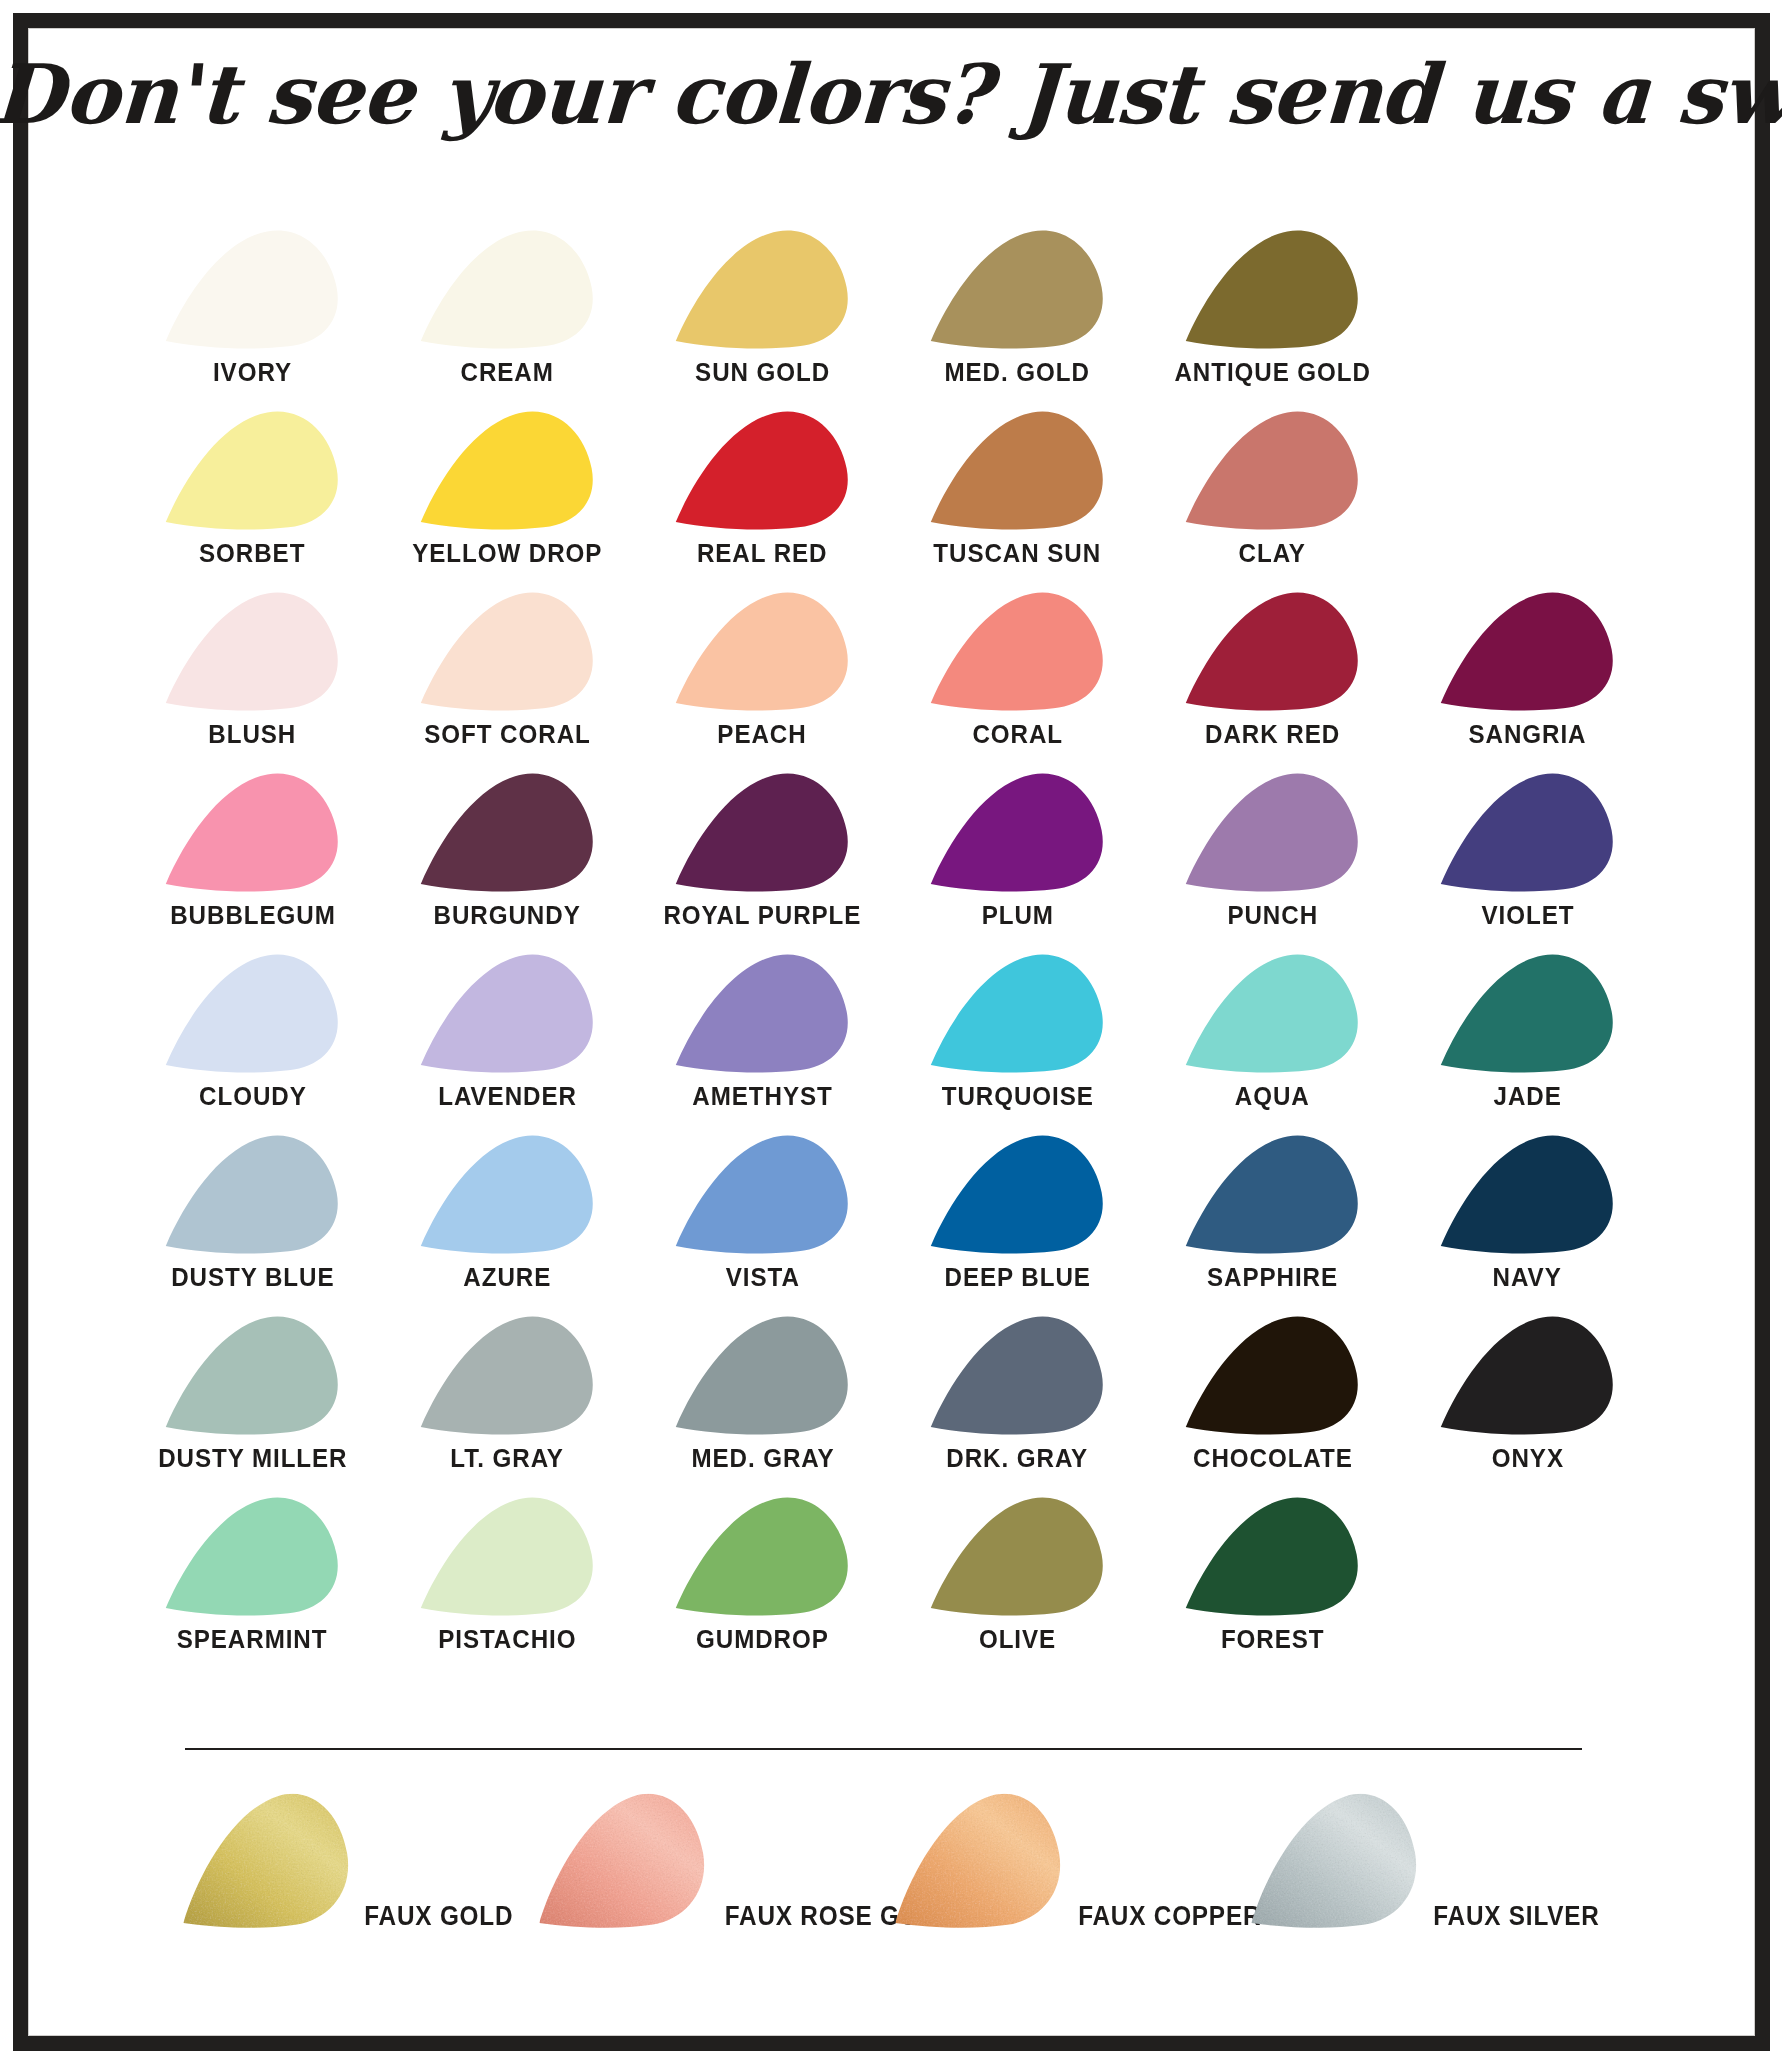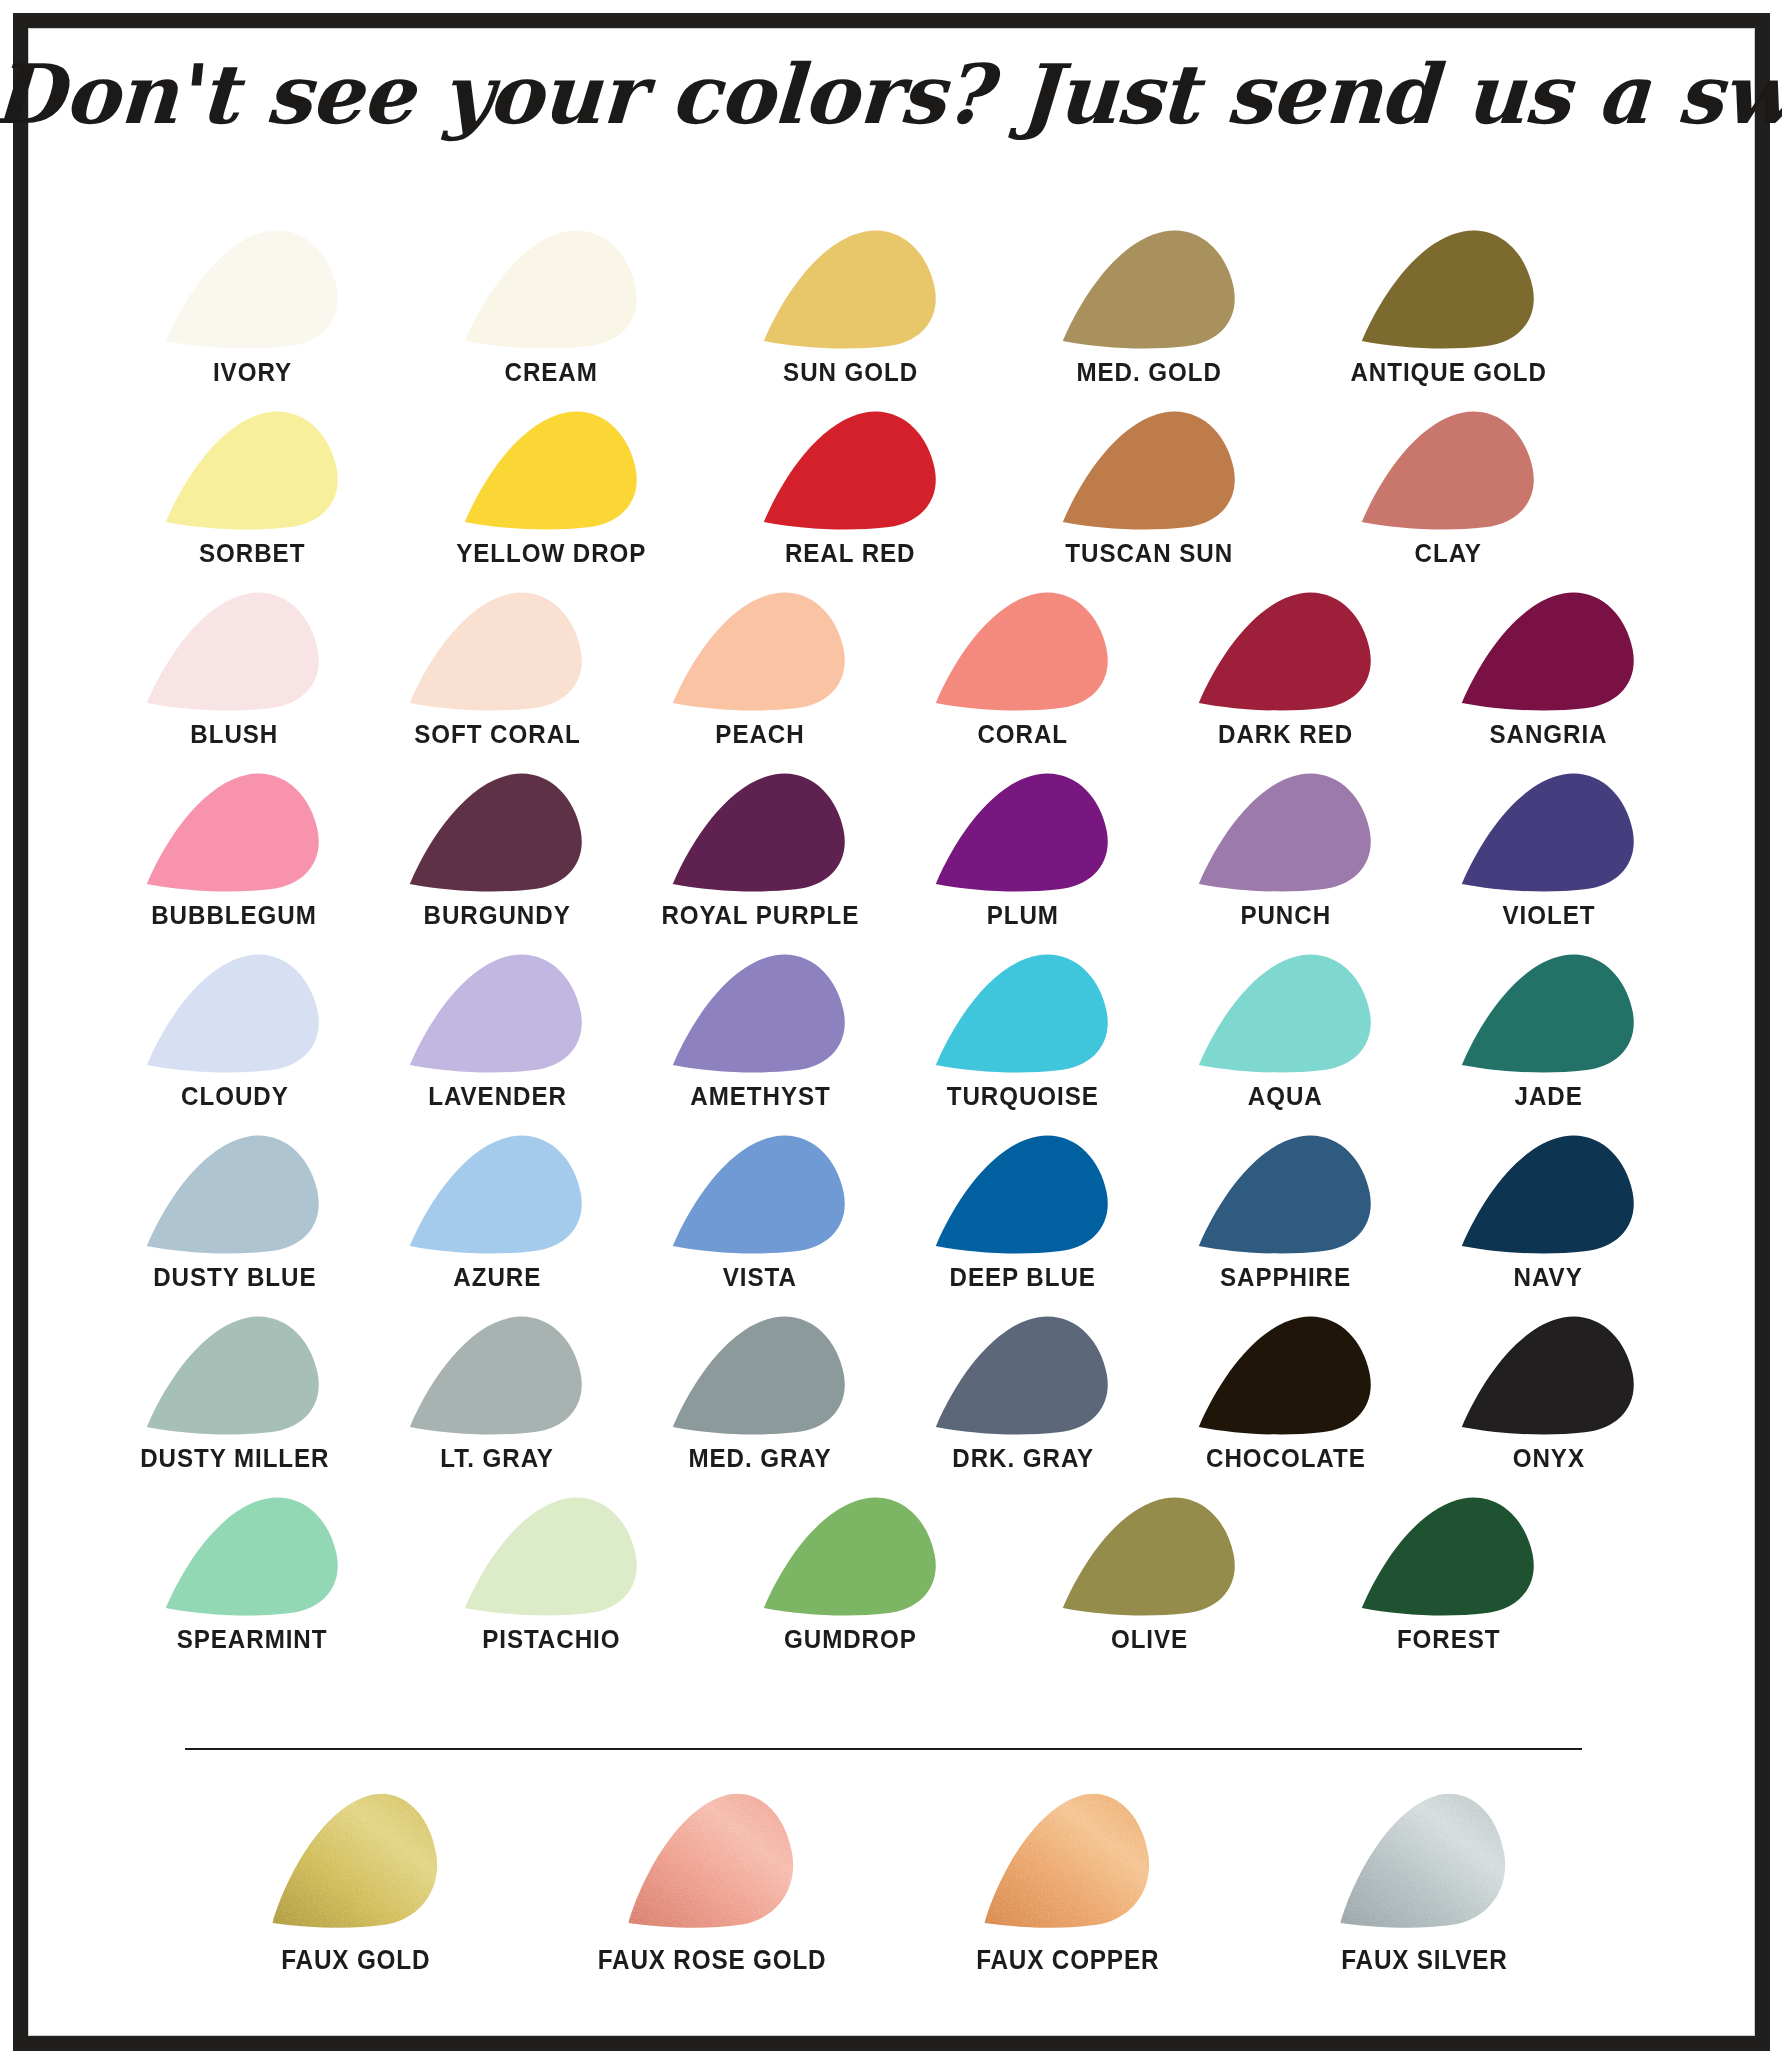--- a/index.html
+++ b/index.html
@@ -52,21 +52,20 @@
   
   #grid{
     position:absolute;
     left:125px;top:227px;
     width:1533px;
   }
   .row{
     display:flex;
     width:1533px;
     height:181px;
-    gap:44px;
   }
   .cell{
     width:255px;
     position:relative;
     display:flex;
     flex-direction:column;
     align-items:center;
   }
   .petal-wrap{
     width:178px;height:122px;
@@ -100,22 +99,22 @@
   #metal-row{
     position:absolute;
     left:178px;top:1789px;
     width:1426px;
     display:flex;
   }
   .mcell{
     width:356px;
     position:relative;
     display:flex;
-    flex-direction:column;
-    align-items:center;
+    flex-direction:row;
+    align-items:flex-end;
   }
   .mpetal-wrap{
     width:178px;height:143px;
     position:relative;
   }
   .mpetal{ width:178px;height:143px;display:block; }
   .mlabel{
     margin-top:12.5px;
     font-family:"Liberation Sans Narrow","Liberation Sans", sans-serif;
     font-weight:700;

